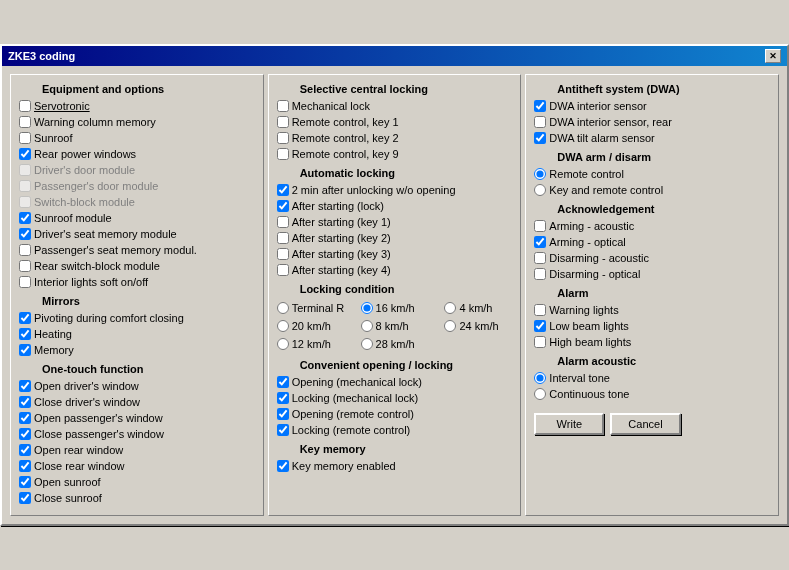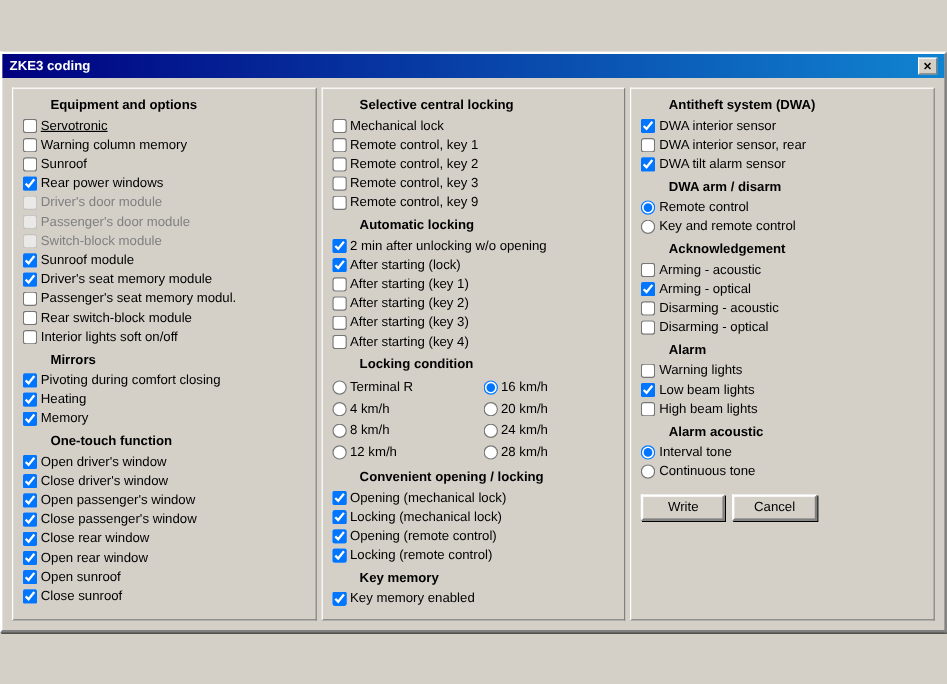--- a/index.html
+++ b/index.html
@@ -200,25 +200,25 @@
           <div class="item-row">
             <input type="checkbox" checked="" style="">
             <span>Open passenger's window</span>
           </div>
           <div class="item-row">
             <input type="checkbox" checked="" style="">
             <span>Close passenger's window</span>
           </div>
           <div class="item-row">
             <input type="checkbox" checked="" style="">
+            <span>Open rear window</span>
+          </div>
+          <div class="item-row">
+            <input type="checkbox" checked="" style="">
             <span>Close rear window</span>
-          </div>
-          <div class="item-row">
-            <input type="checkbox" checked="" style="">
-            <span>Open rear window</span>
           </div>
           <div class="item-row">
             <input type="checkbox" checked="" style="">
             <span>Open sunroof</span>
           </div>
           <div class="item-row">
             <input type="checkbox" checked="" style="">
             <span>Close sunroof</span>
           </div>
         </div>
@@ -234,24 +234,20 @@
           <div class="item-row">
             <input type="checkbox" style="">
             <span>Remote control, key 1</span>
           </div>
           <div class="item-row">
             <input type="checkbox" style="">
             <span>Remote control, key 2</span>
           </div>
           <div class="item-row">
             <input type="checkbox" style="">
-            <span>Remote control, key 3</span>
-          </div>
-          <div class="item-row">
-            <input type="checkbox" style="">
             <span>Remote control, key 9</span>
           </div>
         </div>
 
       <div class="section-title">Automatic locking</div>
       <div id="auto-items">
           <div class="item-row">
             <input type="checkbox" checked="" style="">
             <span>2 min after unlocking w/o opening</span>
           </div>
@@ -272,21 +268,21 @@
             <span>After starting (key 3)</span>
           </div>
           <div class="item-row">
             <input type="checkbox" style="">
             <span>After starting (key 4)</span>
           </div>
         </div>
 
       <div class="section-title">Locking condition</div>
       <div id="locking-items">
-          <div style="display: grid; grid-template-columns: 1fr 1fr; gap: 0px 16px;">
+          <div style="display: grid; grid-template-columns: 1fr 1fr 1fr; gap: 0px 16px;">
             <div class="item-row">
               <input type="radio" name="locking" style="">
               <span>Terminal R</span>
             </div>
             <div class="item-row">
               <input type="radio" name="locking" checked="" style="">
               <span>16 km/h</span>
             </div>
             <div class="item-row">
               <input type="radio" name="locking" style="">

